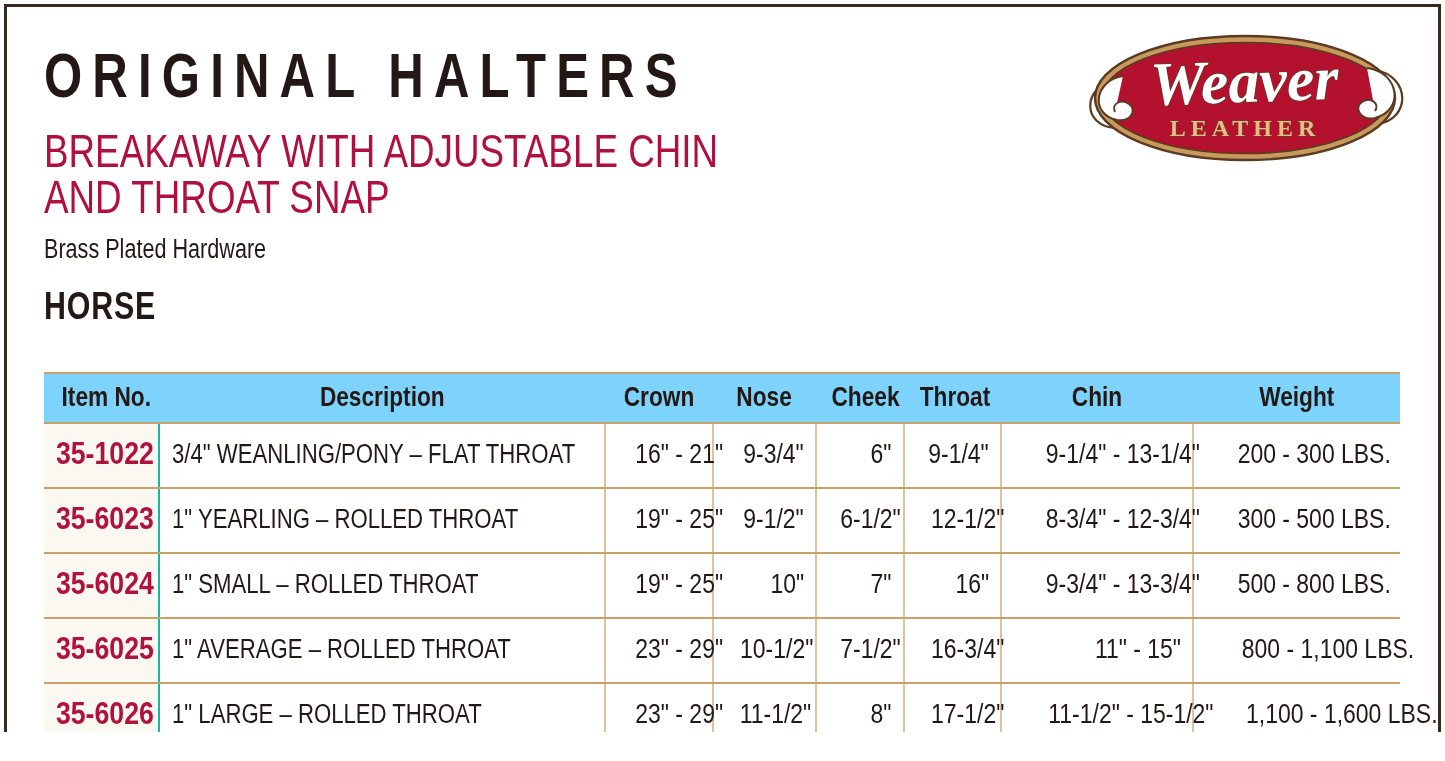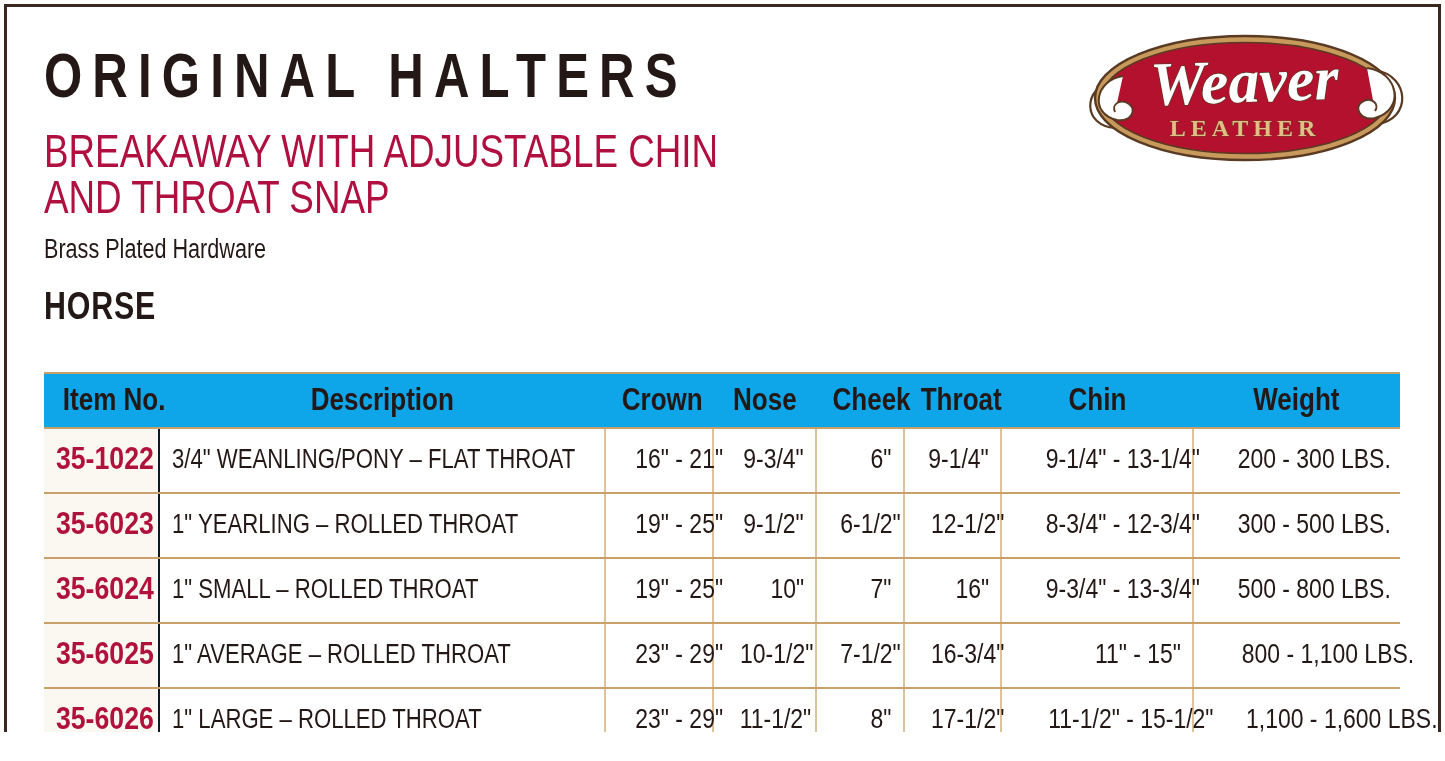--- a/index.html
+++ b/index.html
@@ -121,27 +121,27 @@
   table.spec col.c-desc    { width: 446px; }
   table.spec col.c-crown   { width: 108px; }
   table.spec col.c-nose    { width: 103px; }
   table.spec col.c-cheek   { width: 88px; }
   table.spec col.c-throat  { width: 97px; }
   table.spec col.c-chin    { width: 192px; }
   table.spec col.c-weight  { width: 207px; }
 
   table.spec thead th {
     font-weight: 700;
-    font-size: 31px;
+    font-size: 27px;
     color: #231815;
     text-align: center;
     padding: 8px 9px 9px 9px;
     border-top: 2px solid #C9A06A;
     border-bottom: 2px solid #C9A06A;
-    background: #0ea5e9;
+    background: #7dd3fc;
     white-space: nowrap;
   }
   table.spec thead th .hdr-inner {
     display: inline-block;
     transform: scaleX(0.84);
     transform-origin: center center;
   }
 
   table.spec tbody td {
     font-size: 28px;
@@ -163,21 +163,21 @@
 
   
   table.spec tbody td.item {
     color: #B0123C;
     font-weight: 700;
     font-size: 31px;
     text-align: center;
     background: #FBF8F1;
     padding-left: 4px;
     padding-right: 4px;
-    border-right: 2px solid #0f172a;
+    border-right: 2px solid #14b8a6;
   }
   table.spec tbody td.item .cell-inner { transform: scaleX(0.86); transform-origin: center center; }
 
   
   table.spec tbody td.desc {
     text-align: left;
     font-size: 27px;
     padding-left: 12px;
   }
   table.spec tbody td.desc .cell-inner { transform-origin: left center; }

